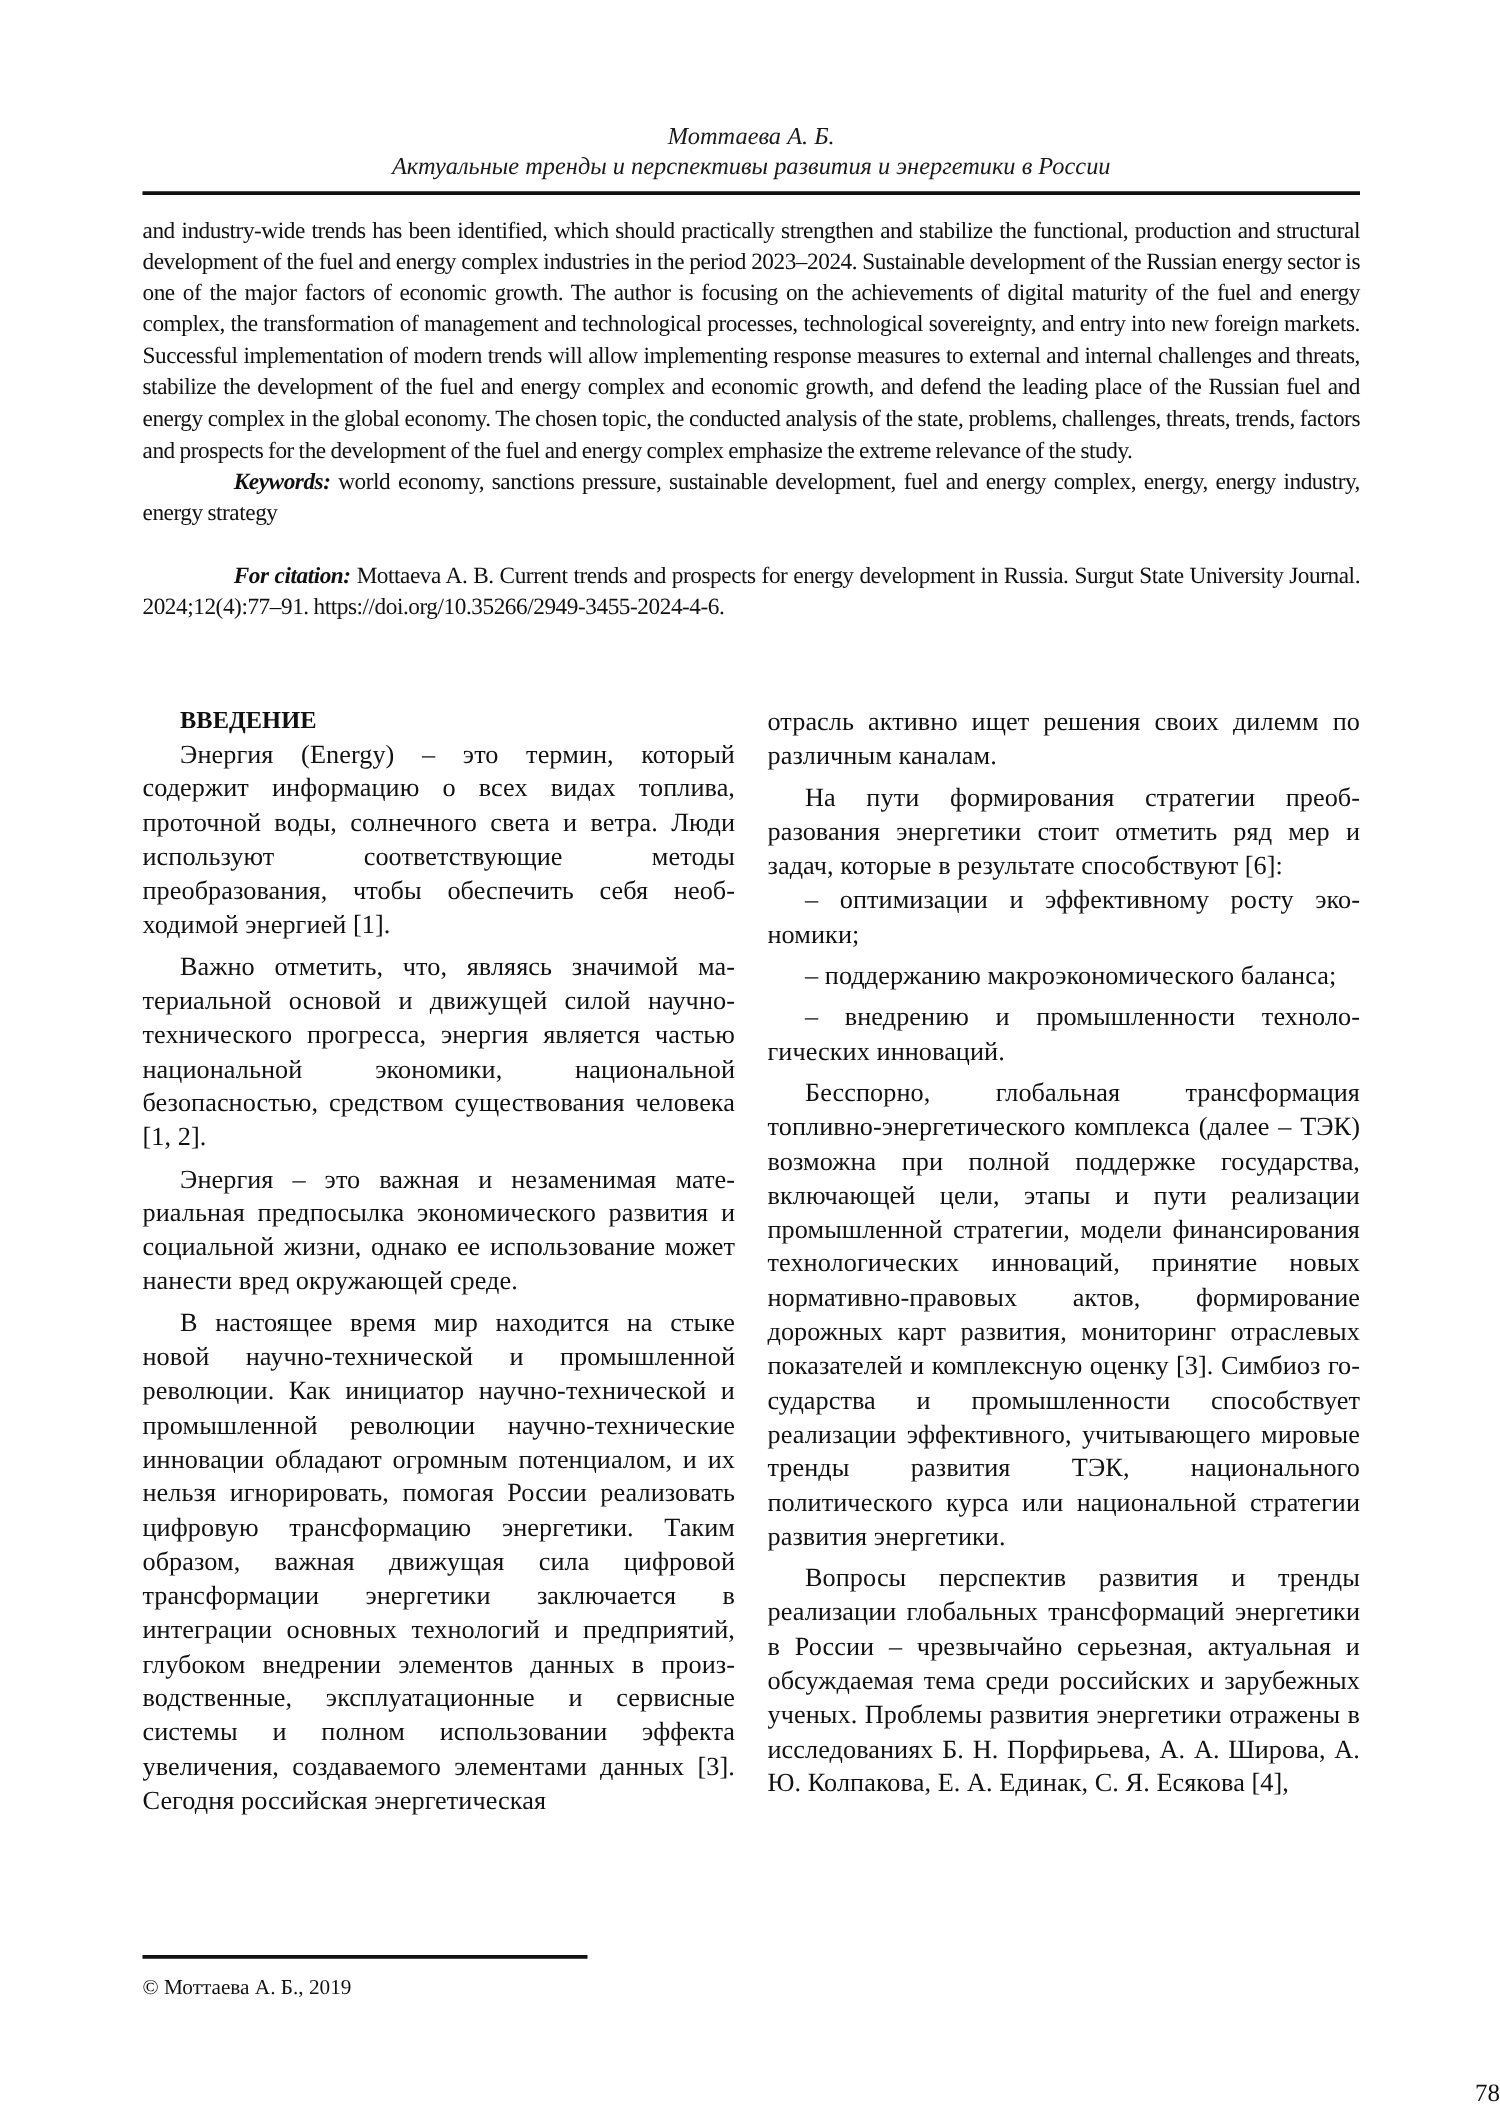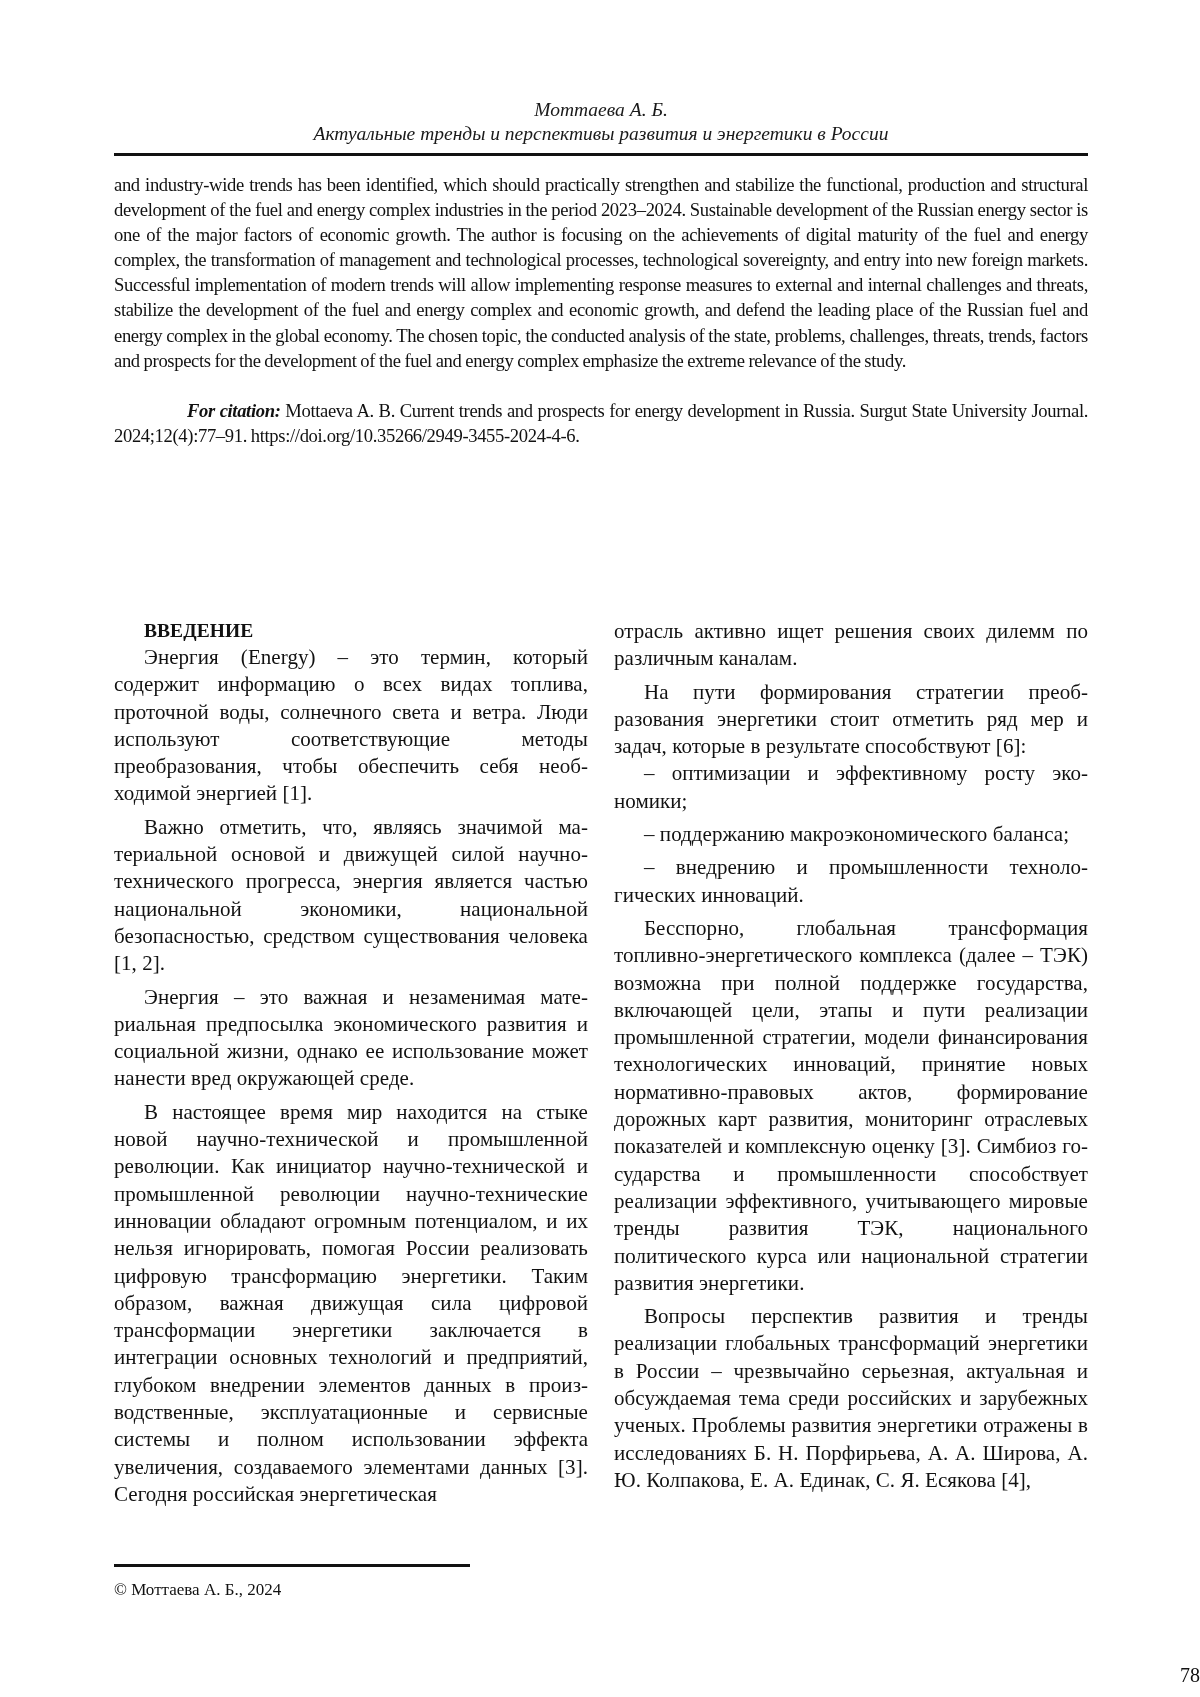--- a/index.html
+++ b/index.html
@@ -12,21 +12,21 @@
 
   .abstract { position: absolute; left: 114px; width: 974px; top: 172px;
     font-family: "Liberation Serif", serif; font-size: 18.6px; line-height: 25.1px; text-align: justify; letter-spacing: -0.35px; word-spacing: -0.5px; }
   .abstract p { margin: 0; }
   .indent { text-indent: 73px; }
   .bold-ital { font-weight: bold; font-style: italic; }
   .ital { }
   .keywords { margin-top: 0; }
   .citation { margin-top: 25px !important; }
 
-  .col { position: absolute; top: 618px; width: 474px;
+  .col { position: absolute; top: 564px; width: 474px;
     font-family: "Liberation Serif", serif; font-size: 21px; line-height: 27.3px; text-align: justify; letter-spacing: 0.05px; }
   .col p { margin: 0; text-indent: 30px; }
   .col p.noind { text-indent: 0; }
   .col p.gap { margin-top: 6px; }
   .col-left { left: 114px; }
   .col-right { left: 614px; }
   .section-head { font-weight: bold; font-size: 19.5px; text-indent: 30px; margin: 0; line-height: 26px; }
   .dash-item { text-indent: 30px; }
 
   .foot-rule { position: absolute; left: 114px; top: 1564px; width: 356px; height: 3px; background: #111; }
@@ -39,20 +39,21 @@
 <div class="page">
 
   <div class="running-header">
     <div>Моттаева А. Б.</div>
     <div>Актуальные тренды и перспективы развития и энергетики в России</div>
   </div>
   <div class="header-rule"></div>
 
   <div class="abstract">
     <p>and industry-wide trends has been identified, which should practically strengthen and stabilize the functional, production and structural development of the fuel and energy complex industries in the period 2023–2024. Sustainable development of the Russian energy sector is one of the major factors of economic growth. The author is focusing on the achievements of digital maturity of the fuel and energy complex, the transfor­mation of management and technological processes, technological sovereignty, and entry into new foreign markets. Successful implementation of modern trends will allow implementing response measures to external and internal challenges and threats, stabilize the development of the fuel and energy complex and economic growth, and defend the leading place of the Russian fuel and energy complex in the global economy. The cho­sen topic, the conducted analysis of the state, problems, challenges, threats, trends, factors and prospects for the development of the fuel and energy complex emphasize the extreme relevance of the study.</p>
+    <p class="indent keywords"><span class="bold-ital">Keywords:</span><span> world economy, sanctions pressure, sustainable development, fuel and energy complex, energy, energy industry, energy strategy</span></p>
     <p class="indent citation"><span class="bold-ital">For citation:</span><span> Mottaeva A. B. Current trends and prospects for energy development in Russia. </span><span class="ital">Surgut State University Journal</span><span>. 2024;12(4):77–91. https://doi.org/10.35266/2949-3455-2024-4-6.</span></p>
   </div>
 
   <div class="col col-left">
     <p class="section-head">ВВЕДЕНИЕ</p>
     <p>Энергия (Energy) – это термин, который содержит информацию о всех видах топлива, проточной воды, солнечного света и ветра. Люди используют соответствующие методы преобразования, чтобы обеспечить себя необ­ходимой энергией [1].</p>
     <p class="gap">Важно отметить, что, являясь значимой ма­териальной основой и движущей силой науч­но-технического прогресса, энергия является частью национальной экономики, националь­ной безопасностью, средством существова­ния человека [1, 2].</p>
     <p class="gap">Энергия – это важная и незаменимая мате­риальная предпосылка экономического раз­вития и социальной жизни, однако ее исполь­зование может нанести вред окружающей среде.</p>
     <p class="gap">В настоящее время мир находится на стыке новой научно-технической и промышленной революции. Как инициатор научно-техниче­ской и промышленной революции научно-технические инновации обладают огромным потенциалом, и их нельзя игнорировать, по­могая России реализовать цифровую транс­формацию энергетики. Таким образом, важ­ная движущая сила цифровой трансформа­ции энергетики заключается в интеграции основных технологий и предприятий, глубо­ком внедрении элементов данных в произ­водственные, эксплуатационные и сервисные системы и полном использовании эффекта увеличения, создаваемого элементами дан­ных [3]. Сегодня российская энергетическая</p>
   </div>
@@ -61,16 +62,16 @@
     <p class="noind">отрасль активно ищет решения своих дилемм по различным каналам.</p>
     <p class="gap">На пути формирования стратегии преоб­разования энергетики стоит отметить ряд мер и задач, которые в результате способствуют [6]:</p>
     <p class="dash-item">–  оптимизации и эффективному росту эко­номики;</p>
     <p class="dash-item gap">–  поддержанию макроэкономического ба­ланса;</p>
     <p class="dash-item gap">–  внедрению и промышленности техноло­гических инноваций.</p>
     <p class="gap">Бесспорно, глобальная трансформация топливно-энергетического комплекса (да­лее – ТЭК) возможна при полной поддержке государства, включающей цели, этапы и пути реализации промышленной стратегии, мо­дели финансирования технологических ин­новаций, принятие новых нормативно-пра­вовых актов, формирование дорожных карт развития, мониторинг отраслевых показате­лей и комплексную оценку [3]. Симбиоз го­сударства и промышленности способствует реализации эффективного, учитывающего мировые тренды развития ТЭК, националь­ного политического курса или национальной стратегии развития энергетики.</p>
     <p class="gap">Вопросы перспектив развития и тренды реализации глобальных трансформаций энер­гетики в России – чрезвычайно серьезная, ак­туальная и обсуждаемая тема среди россий­ских и зарубежных ученых. Проблемы раз­вития энергетики отражены в исследованиях Б. Н. Порфирьева, А. А. Широва, А. Ю. Кол­пакова, Е. А. Единак, С. Я. Есякова [4],</p>
   </div>
 
   <div class="foot-rule"></div>
-  <div class="copyright">© Моттаева А. Б., 2024</div>
+  <div class="copyright">© Моттаева А. Б., 2019</div>
   <div class="page-number">78</div>
 
 </div>
 
 </body></html>

